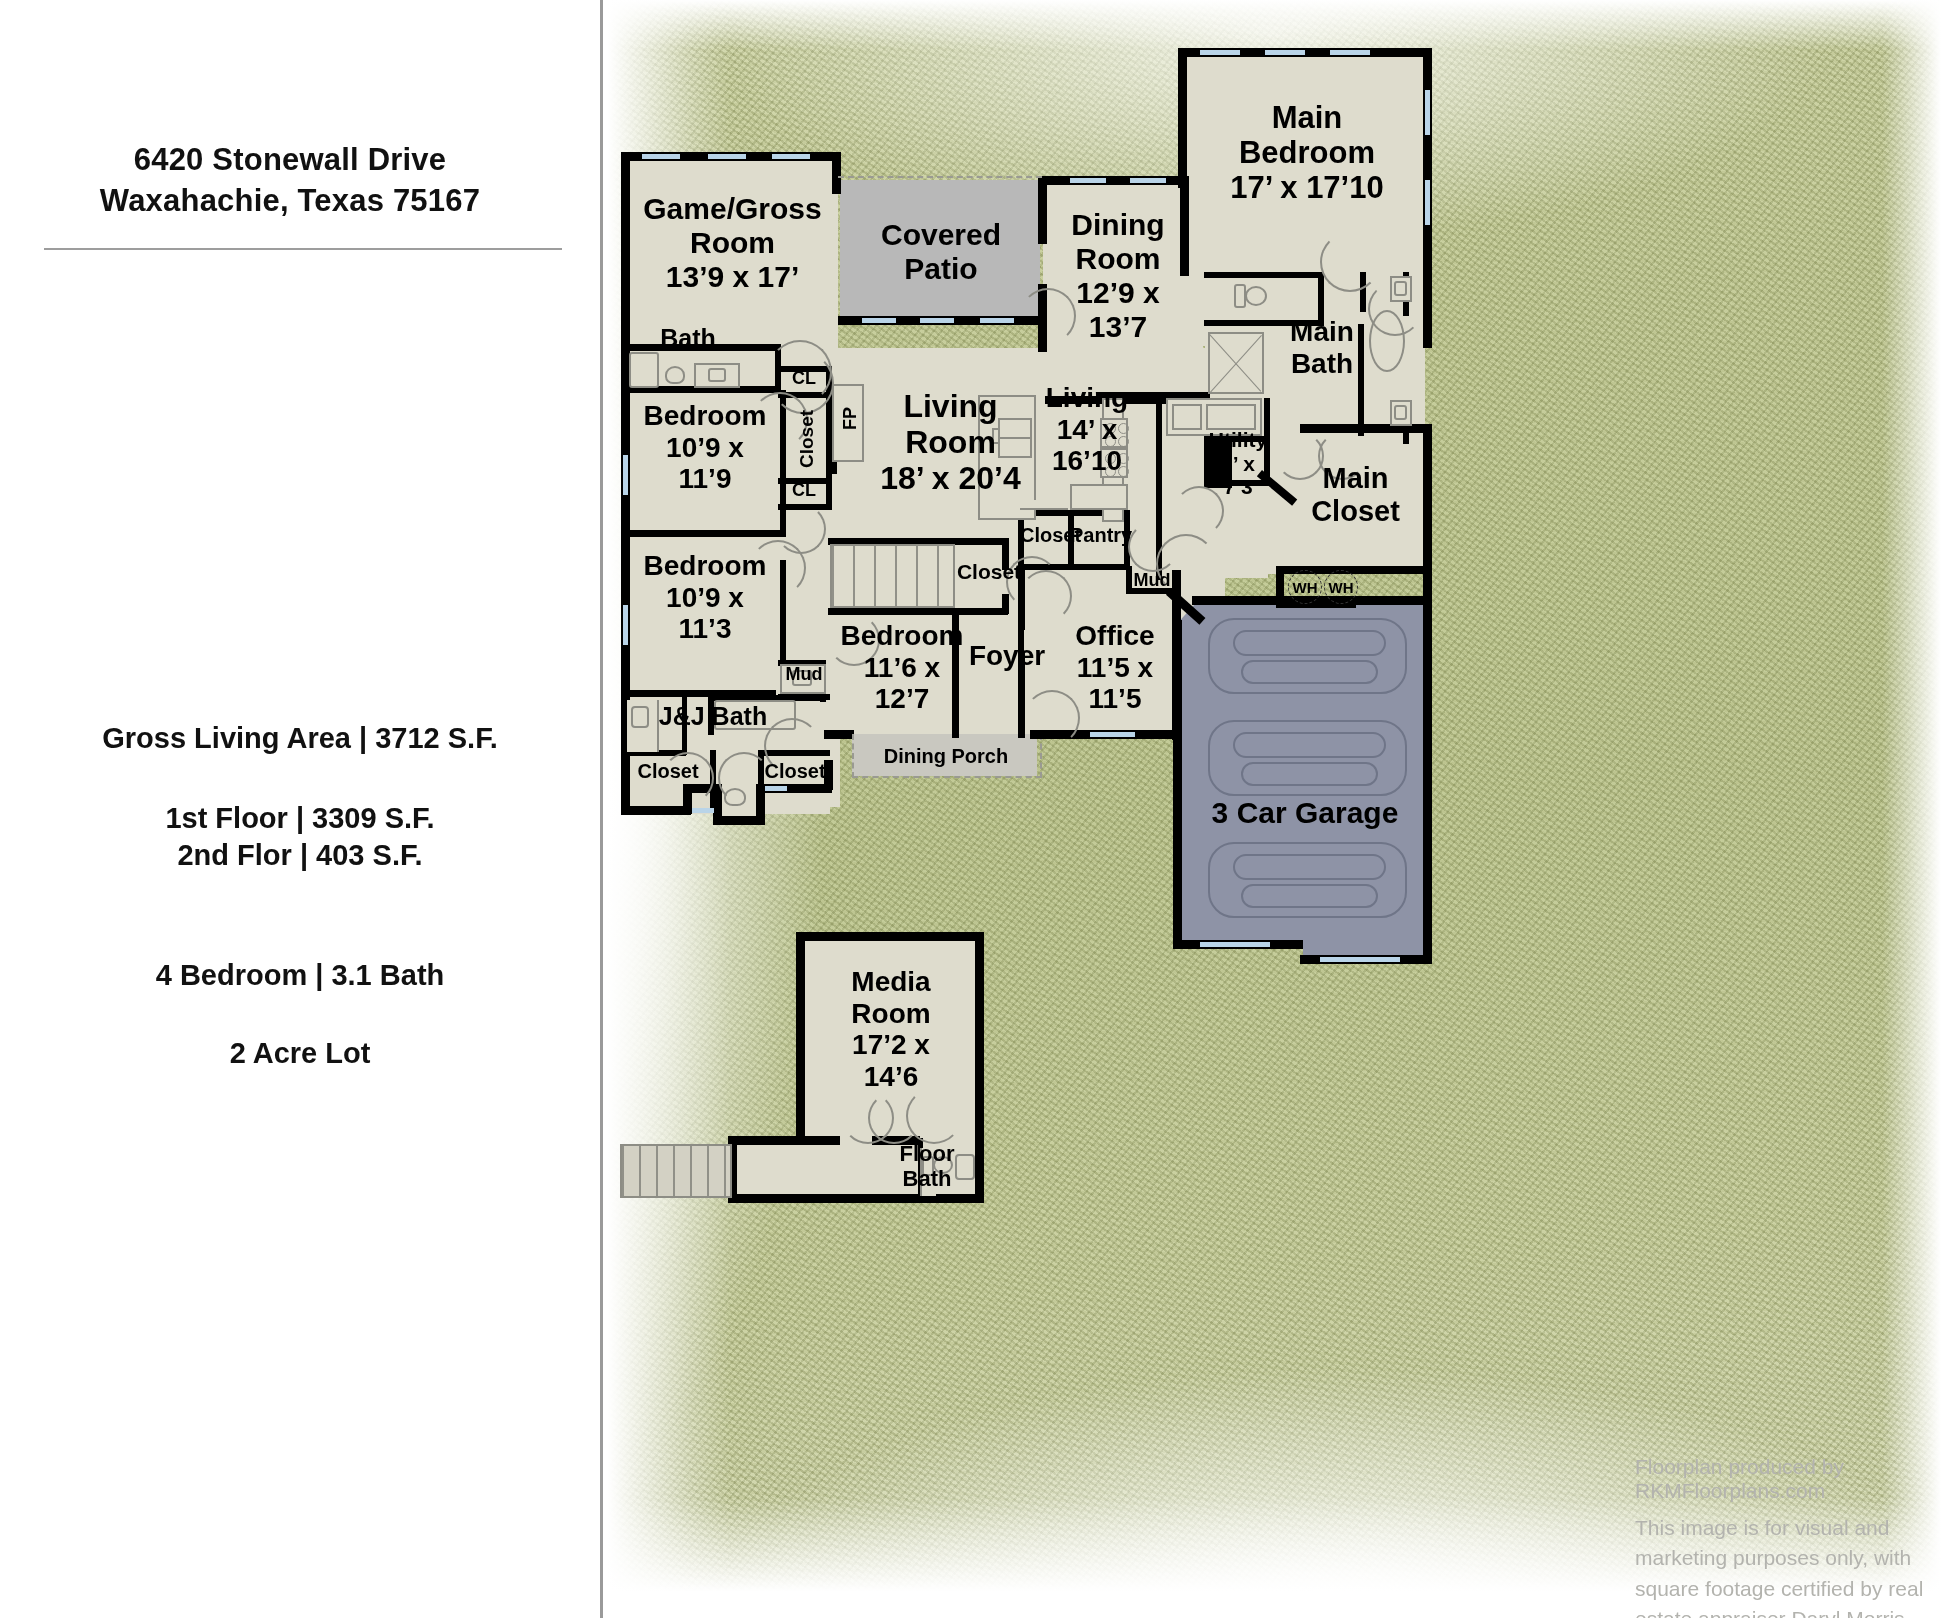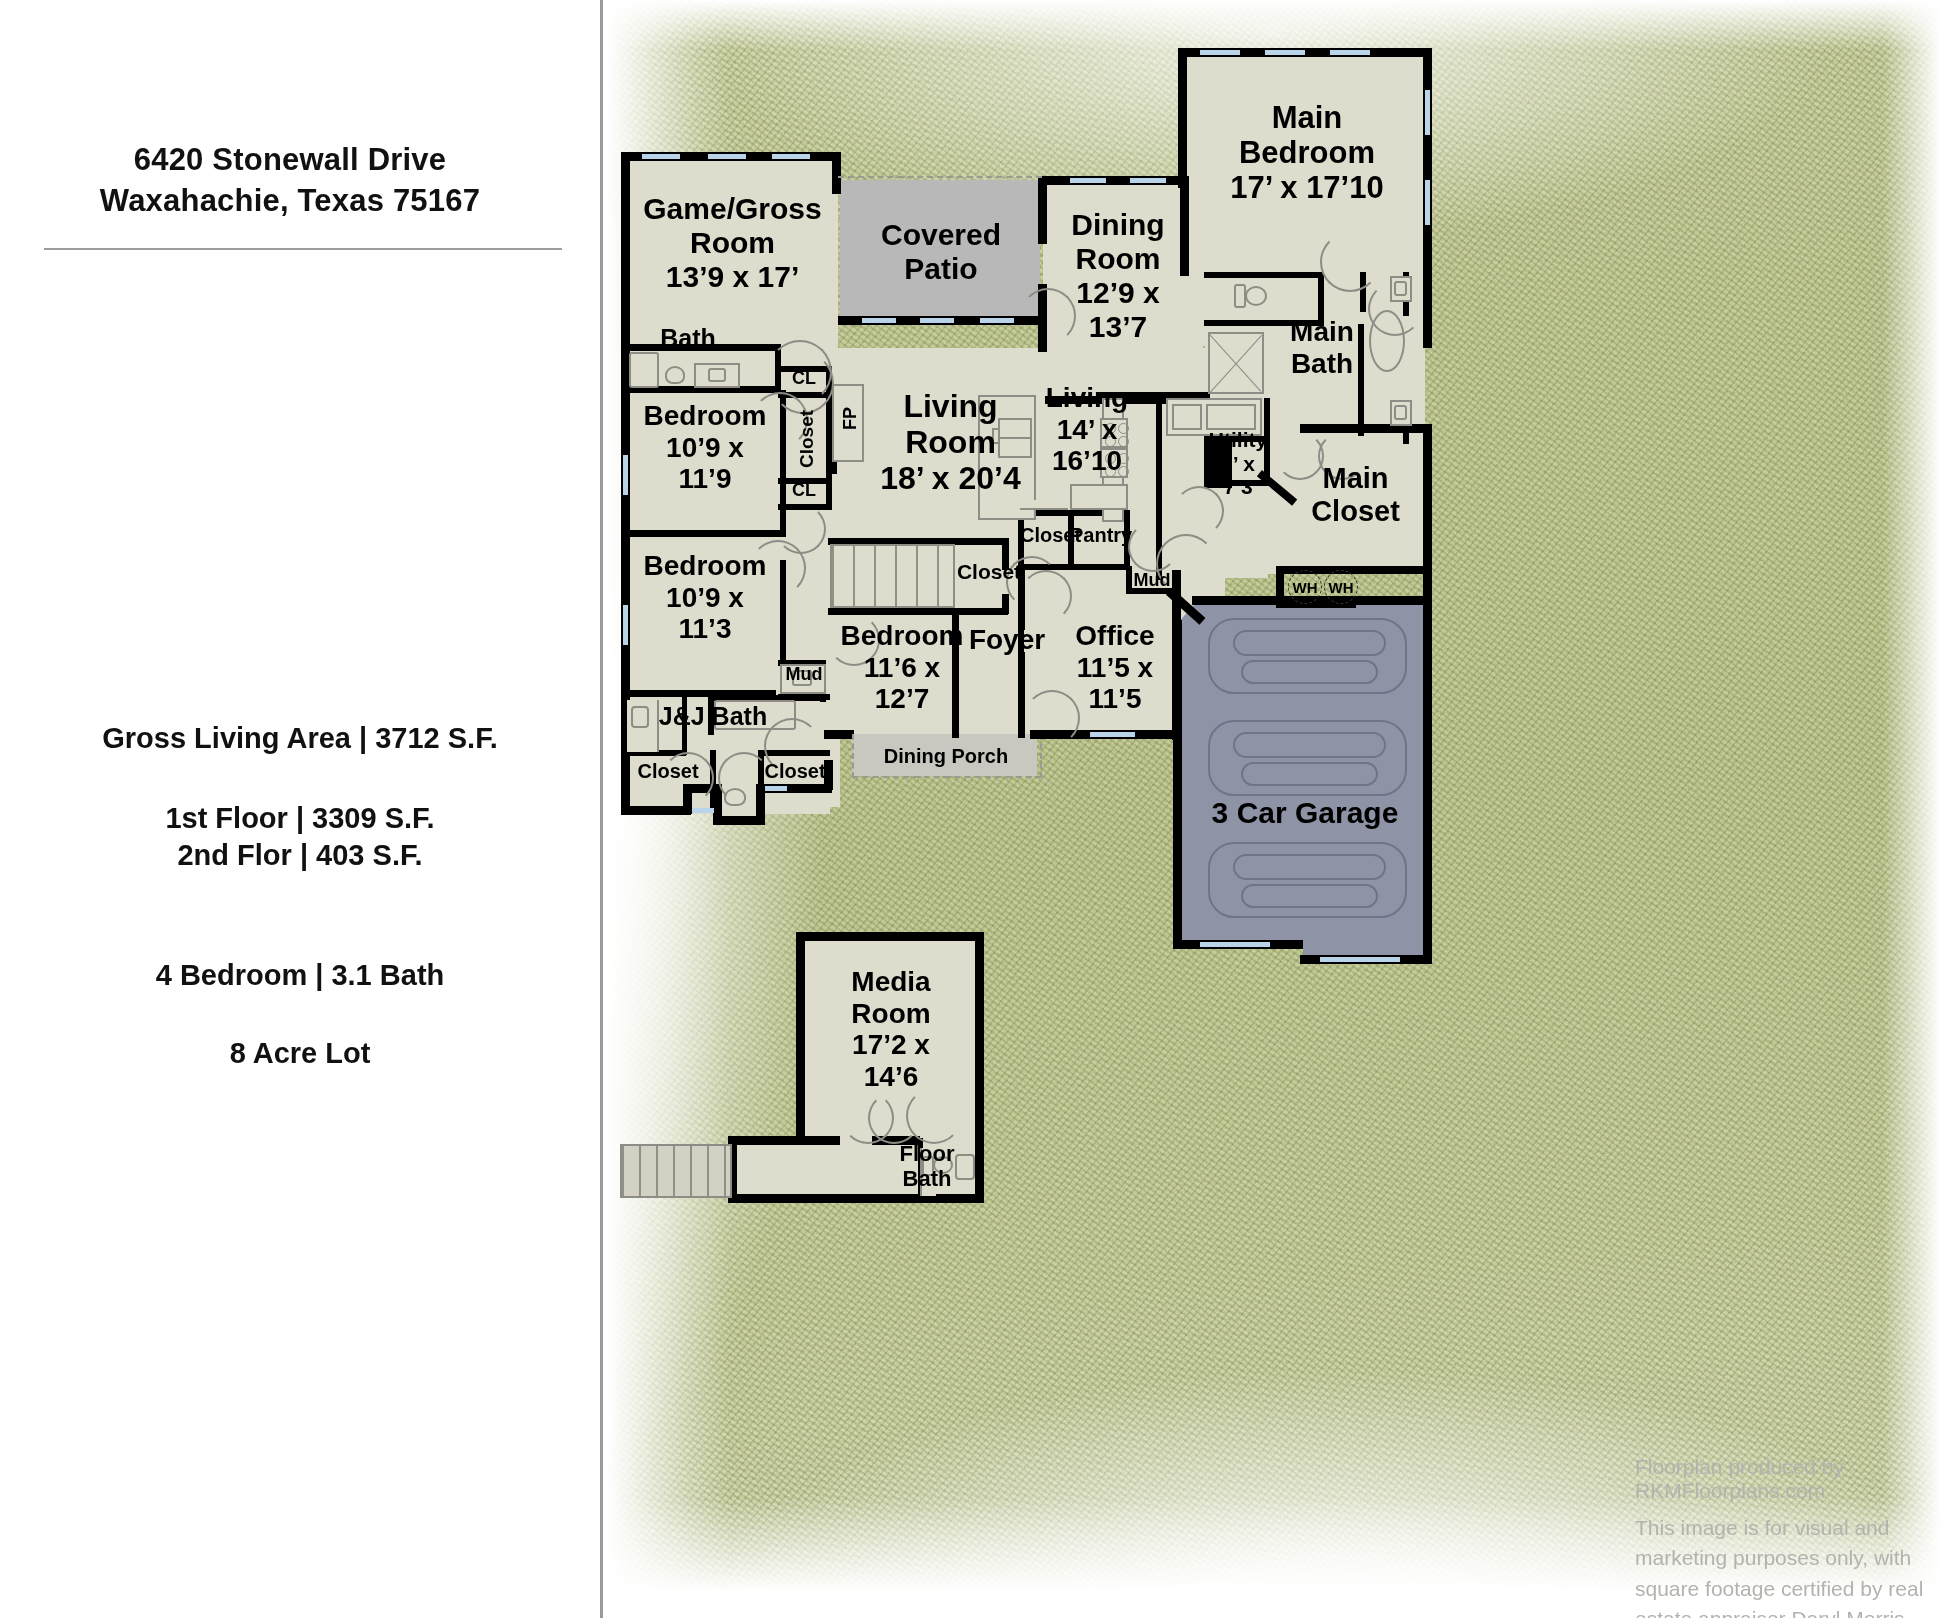--- a/index.html
+++ b/index.html
@@ -87,21 +87,21 @@
 
     <div id="stats-block">
       <div class="stat">Gross Living Area | 3712 S.F.</div>
       <div class="gap-lg"></div>
       <div class="stat">1st Floor | 3309 S.F.</div>
       <div class="stat">2nd Flor | 403 S.F.</div>
       <div class="gap-lg"></div>
       <div class="gap-md"></div>
       <div class="stat">4 Bedroom | 3.1 Bath</div>
       <div class="gap-md"></div>
-      <div class="stat">8 Acre Lot</div>
+      <div class="stat">2 Acre Lot</div>
     </div>
   </div>
   <div id="info-divider"></div>
 
   <div id="plan-canvas">
     <div id="grass"></div>
     <div id="grass-fade-top"></div>
     <div id="grass-fade-bottom"></div>
     <div id="grass-fade-left"></div>
     <div id="grass-fade-right"></div>
@@ -432,21 +432,21 @@
       <div>6’ x</div>
       <div>7’3</div>
     </div>
 
     <div class="label" style="left:232px;top:620px;width:140px;font-size:28px;">
       <div>Bedroom</div>
       <div>11’6 x</div>
       <div>12’7</div>
     </div>
 
-    <div class="label" style="left:360px;top:624px;width:94px;font-size:28px;">
+    <div class="label" style="left:360px;top:640px;width:94px;font-size:28px;">
       <div>Foyer</div>
     </div>
 
     <div class="label" style="left:455px;top:620px;width:120px;font-size:28px;">
       <div>Office</div>
       <div>11’5 x</div>
       <div>11’5</div>
     </div>
 
     <div class="label" style="left:38px;top:702px;width:150px;font-size:25px;">

